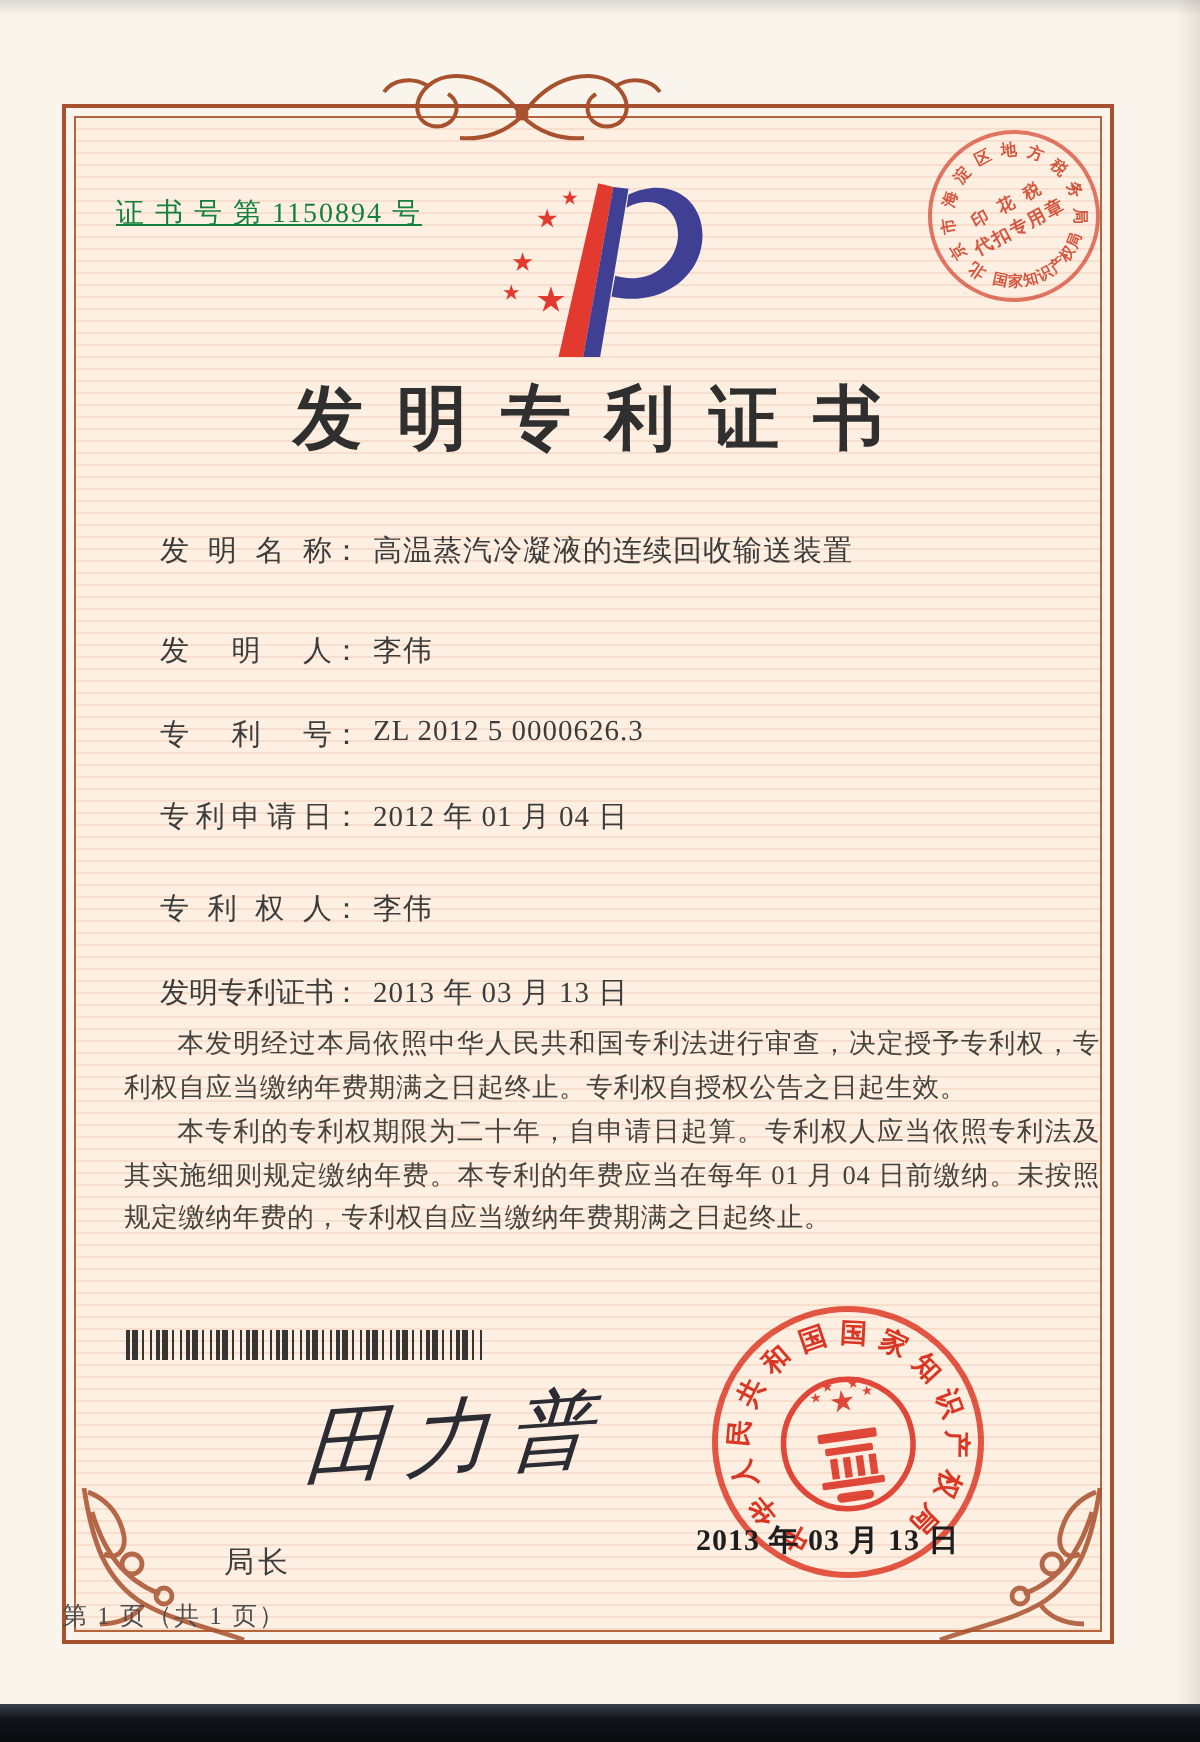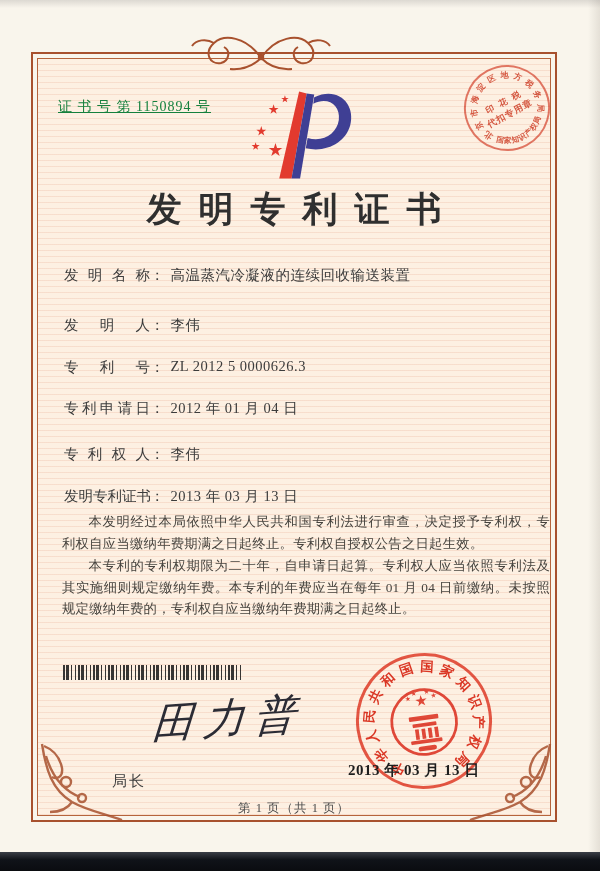--- a/index.html
+++ b/index.html
@@ -24,21 +24,21 @@
   .corner{position:absolute;width:88px;height:80px;opacity:.85;}
   .corner.bl{left:36px;top:742px;}
   .corner.br{left:468px;top:742px;transform:scaleX(-1);}
   
   .cert-no{position:absolute;left:58px;top:98px;font-size:14px;color:#15803d;letter-spacing:1px;text-decoration:underline;}
   .logo{position:absolute;left:242px;top:84px;width:118px;height:104px;}
   .title{position:absolute;left:31px;top:186px;width:526px;text-align:center;
     font-size:35px;font-weight:bold;color:#2f2f2f;letter-spacing:17px;text-indent:17px;}
   
   .field{position:absolute;left:64px;font-size:14.5px;color:#3c3c3c;white-space:nowrap;}
-  .f-label{display:inline-block;width:86px;text-align:justify;text-align-last:justify;vertical-align:top;}
+  .f-label{display:inline-block;width:86px;text-align:justify;text-align-last:justify;vertical-align:top;margin-left:16px;}
   .f-colon{display:inline-block;vertical-align:top;}
   .f-value{display:inline-block;margin-left:6px;vertical-align:top;letter-spacing:.5px;}
   
   .bodytext{position:absolute;left:62px;top:511px;width:488px;}
   .bodytext p{margin:0 0 1px 0;font-size:13.3px;line-height:21.6px;color:#46433e;
     text-indent:2em;text-align:justify;letter-spacing:.3px;}
   
   .barcode{position:absolute;left:63px;top:665px;width:178px;height:15px;opacity:.88;
     background:repeating-linear-gradient(90deg,#1c1c1c 0 2px,rgba(0,0,0,0) 2px 3px,#1c1c1c 3px 6px,rgba(0,0,0,0) 6px 8px,#1c1c1c 8px 9px,rgba(0,0,0,0) 9px 12px,#1c1c1c 12px 13px,rgba(0,0,0,0) 13px 15px);}
   
@@ -57,21 +57,21 @@
   
   .tax-stamp{position:absolute;left:464px;top:65px;width:86px;height:86px;
     transform:rotate(-28deg);mix-blend-mode:multiply;opacity:.92;}
   .tax-ring{position:absolute;inset:0;border:2.5px solid rgba(216,79,59,.8);border-radius:50%;}
   .tax-stamp .arc-ch{color:#d4503a;font-weight:bold;}
   .tax-c1{position:absolute;left:0;top:31px;width:100%;text-align:center;font-size:8.5px;
     font-weight:bold;color:#d4503a;letter-spacing:2px;}
   .tax-c2{position:absolute;left:0;top:43px;width:100%;text-align:center;font-size:9px;
     font-weight:bold;color:#d4503a;letter-spacing:1px;}
   
-  .footer{position:absolute;left:31px;top:800px;width:526px;text-align:center;
+  .footer{position:absolute;left:31px;top:800px;width:526px;text-align:left;
     font-size:12.5px;color:#4c4c4c;letter-spacing:1px;}
 </style>
 </head>
 <body>
 
 <div class="page">
   <div class="paper">
 
     <div class="frame">
       <div class="frame-inner"></div>

